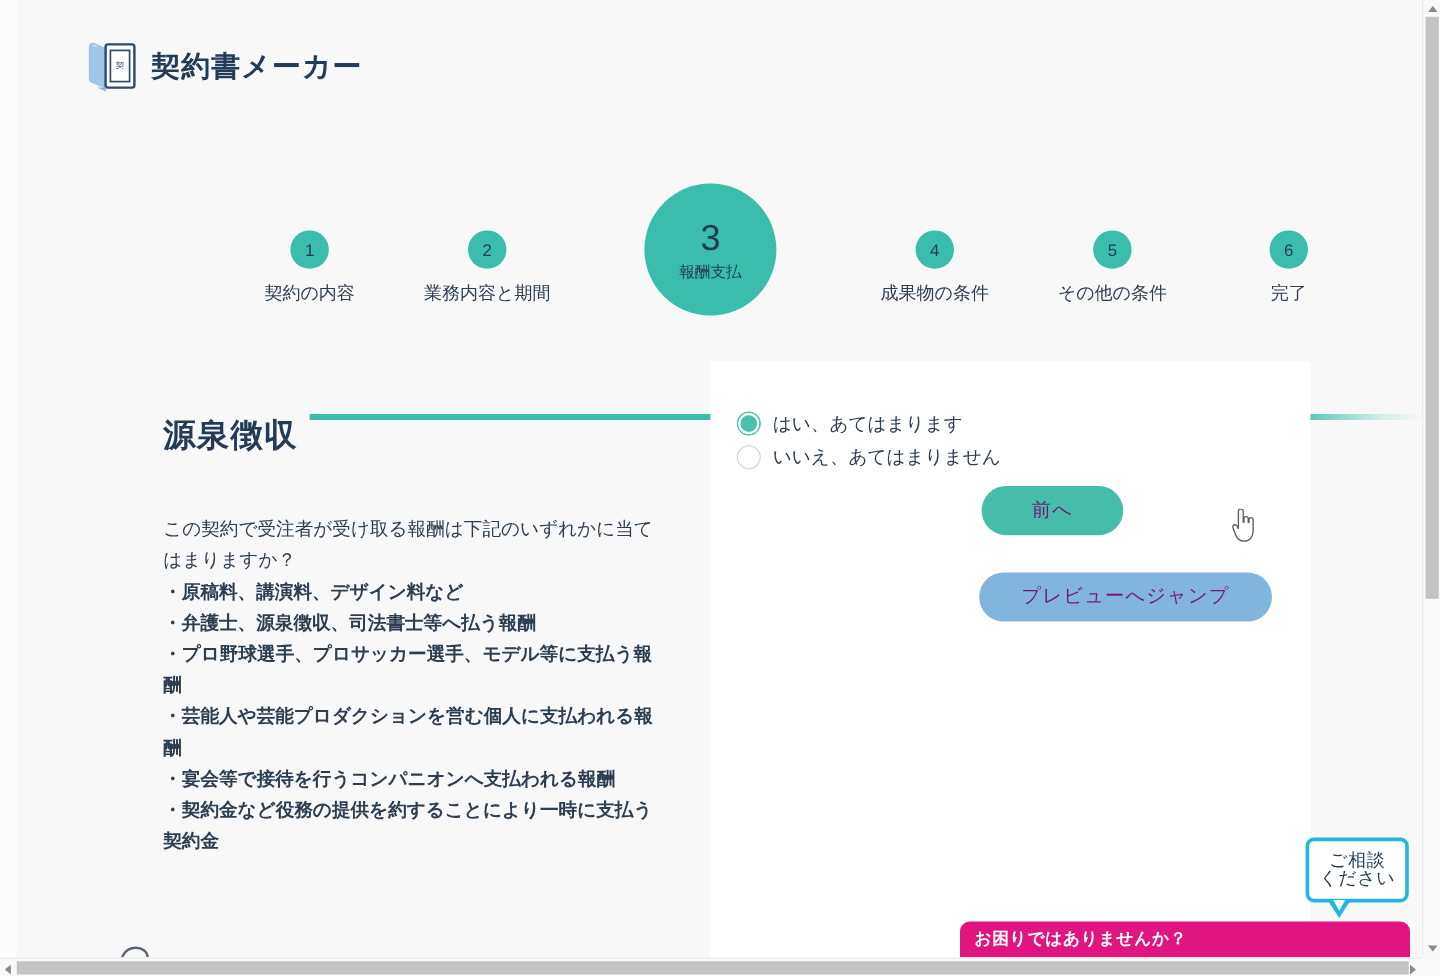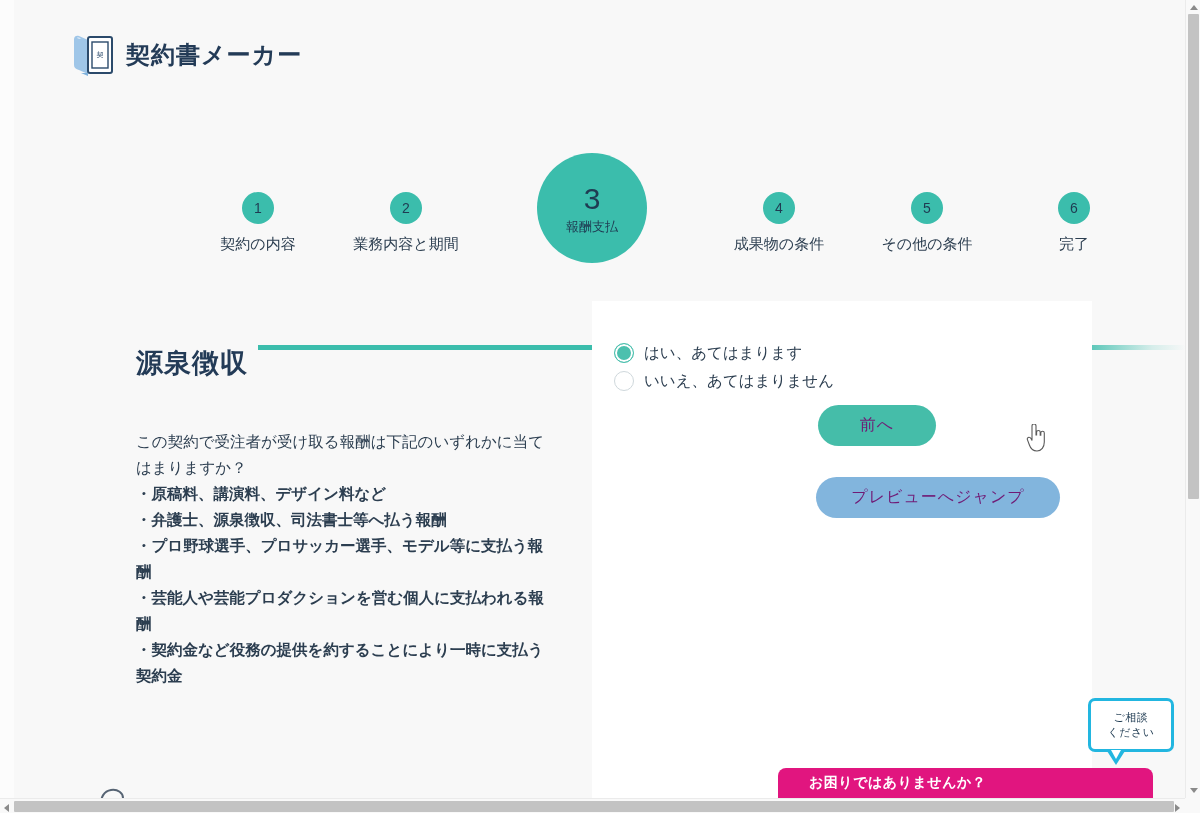--- a/index.html
+++ b/index.html
@@ -240,21 +240,21 @@
     border: 3px solid #22b6e0;
     border-radius: 7px;
     background: #ffffff;
     display: flex;
     flex-direction: column;
     align-items: center;
     justify-content: center;
     z-index: 12;
   }
   #chat-bubble .line {
-    font-size: 11px;
+    font-size: 15px;
     color: #1f3b52;
     line-height: 15px;
     letter-spacing: 0.5px;
   }
   #chat-bubble-tail {
     position: absolute;
     left: 1107px;
     top: 751px;
     width: 0; height: 0;
     border-left: 9px solid transparent;
@@ -266,29 +266,29 @@
     content: "";
     position: absolute;
     left: -5px; top: -15px;
     width: 0; height: 0;
     border-left: 5px solid transparent;
     border-right: 5px solid transparent;
     border-top: 9px solid #ffffff;
   }
   #chat-bar {
     position: absolute;
-    left: 778px;
+    left: 800px;
     top: 768px;
     width: 375px;
     height: 30px;
     background: #e1157f;
     border-radius: 8px 8px 0 0;
     display: flex;
     align-items: center;
-    padding-left: 31px;
+    padding-left: 12px;
     z-index: 12;
   }
   #chat-bar-text {
     color: #ffffff;
     font-size: 14px;
     font-weight: bold;
     letter-spacing: 0.5px;
   }
 
   
@@ -443,20 +443,21 @@
   </div>
 
   <div id="left-col">
     <h1 id="section-title">源泉徴収</h1>
     <p id="intro-text">この契約で受注者が受け取る報酬は下記のいずれかに当てはまりますか？</p>
     <ul id="bullet-list">
       <li>・原稿料、講演料、デザイン料など</li>
       <li>・弁護士、源泉徴収、司法書士等へ払う報酬</li>
       <li>・プロ野球選手、プロサッカー選手、モデル等に支払う報酬</li>
       <li>・芸能人や芸能プロダクションを営む個人に支払われる報酬</li>
+      <li>・宴会等で接待を行うコンパニオンへ支払われる報酬</li>
       <li>・契約金など役務の提供を約することにより一時に支払う契約金</li>
     </ul>
   </div>
 
   <div id="right-panel">
 
     <div id="radio-group">
       <div class="radio-row">
         <span class="radio-dot checked"></span>
         <span class="radio-label">はい、あてはまります</span>

